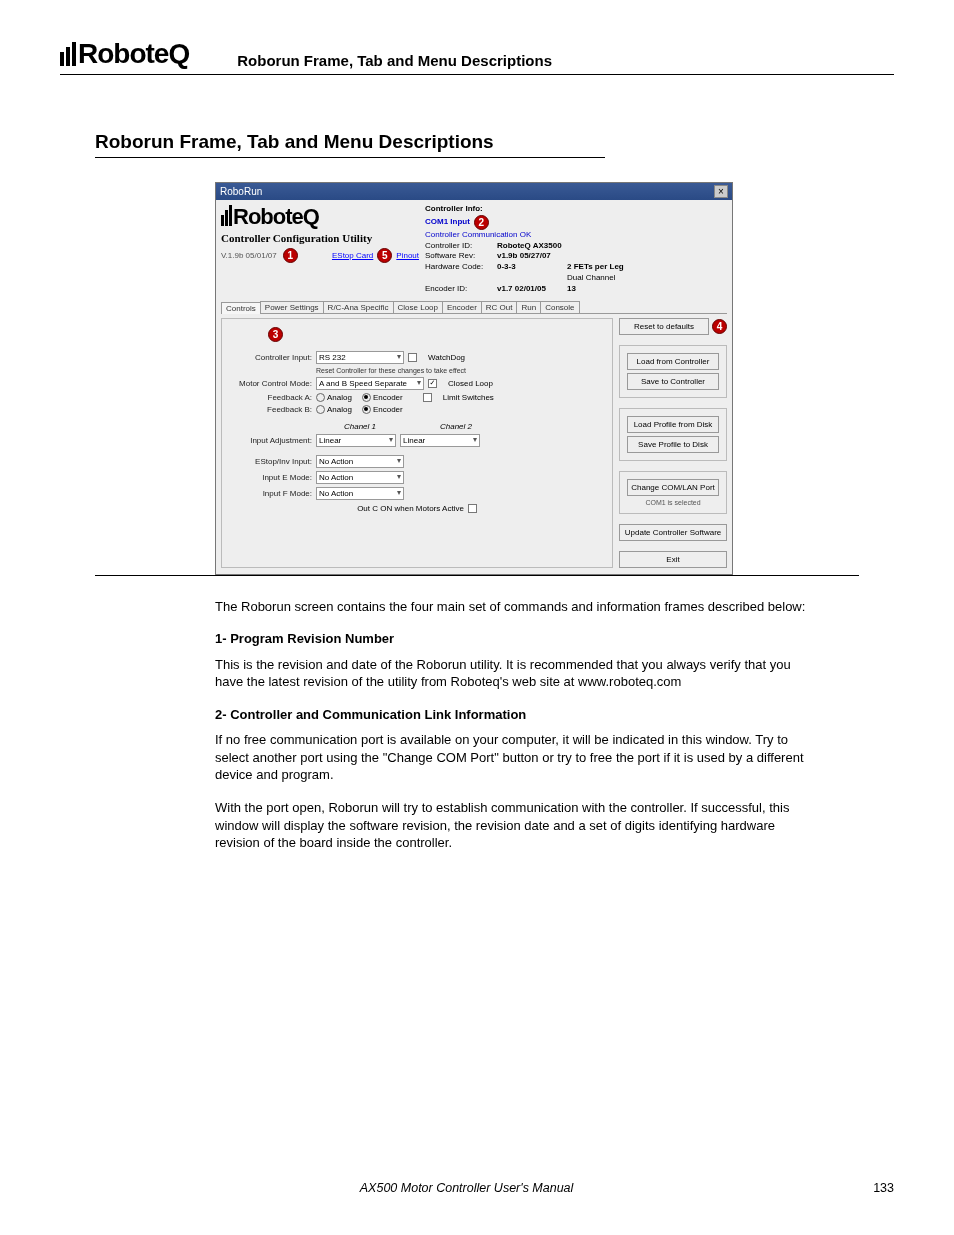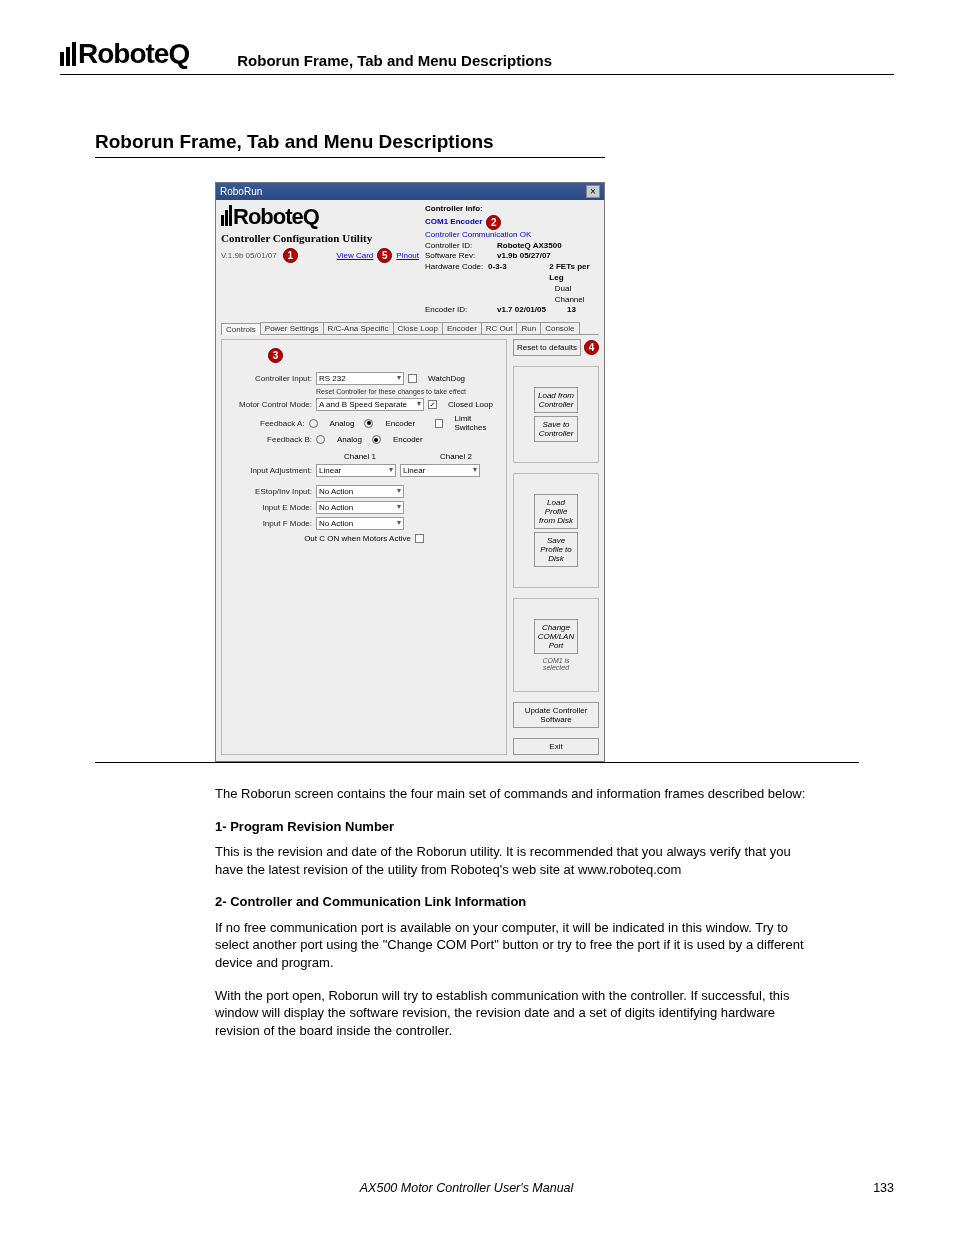--- a/index.html
+++ b/index.html
@@ -60,21 +60,21 @@
   }
 
   
   .shot-wrap {
     margin: 0 0 0 155px;
     width: 460px;
   }
   .win {
     border: 1px solid #777;
     background: #eee;
-    width: 390px;
+    width: 518px;
     font-family: Tahoma, Arial, sans-serif;
   }
   .titlebar {
     background: linear-gradient(#3a5a95, #2a4a85);
     color: #fff;
     font-size: 10px;
     padding: 2px 4px;
     display: flex;
     justify-content: space-between;
     align-items: center;
@@ -206,25 +206,24 @@
     border: 1px solid #999;
     background: #eee;
     font-size: 8px;
     padding: 3px 2px;
     text-align: center;
   }
   .pbtn.small { font-size: 7px; color: #555; border: none; background: transparent; padding: 0; }
   .sep { height: 2px; }
   .group {
     border: 1px solid #bbb;
-    padding: 20px;
+    padding: 7px;
     display: flex;
     flex-direction: column;
     gap: 3px;
-    font-style: italic;
   }
 
   .form-row {
     display: flex;
     align-items: center;
     margin: 3px 0;
     gap: 4px;
   }
   .form-row .flab { width: 84px; text-align: right; color: #222; }
   .sel {
@@ -239,25 +238,25 @@
   .sel::after {
     content: "▾";
     position: absolute;
     right: 2px; top: 0;
     font-size: 8px;
     color: #555;
   }
   .note { font-size: 7px; color: #333; margin-left: 88px; }
   .chk { display: inline-flex; align-items: center; gap: 11px; }
   .chk .box { width: 9px; height: 9px; border: 1px solid #777; background: #fff; display: inline-flex; align-items: center; justify-content: center; font-size: 7px; }
-  .rad { display: inline-flex; align-items: center; gap: 12px; margin-right: 6px; }
+  .rad { display: inline-flex; align-items: center; gap: 2px; margin-right: 6px; }
   .rad .circ { width: 9px; height: 9px; border: 1px solid #666; border-radius: 50%; display: inline-flex; align-items: center; justify-content: center; }
   .rad .dot { width: 4px; height: 4px; background: #000; border-radius: 50%; }
 
-  .ch-head { display: flex; margin-left: 88px; gap: 8px; }
+  .ch-head { display: flex; margin-left: 88px; gap: 8px; font-style: italic; }
   .ch-head span { width: 88px; text-align: center; font-size: 8px; }
 
   .caption {
     font-family: Arial, sans-serif;
     font-size: 12.5px;
     margin: 14px 0 4px 35px;
   }
   .caption-rule {
     border-bottom: 1px solid #000;
     margin: 0 35px 22px 35px;
@@ -312,30 +311,30 @@
           <div class="top-left">
             <div class="logo-big">
               <span class="bars"><span style="height:11px"></span><span style="height:16px"></span><span style="height:21px"></span></span>
               <span class="txt">RoboteQ</span>
             </div>
             <div class="utility-label">Controller Configuration Utility</div>
             <div class="version-row">
               <span class="version">V.1.9b 05/01/07</span>
               <span class="callout">1</span>
               <span class="links">
-                <a>View Card</a>
+                <a>EStop Card</a>
                 <span class="callout">5</span>
                 <a>Pinout</a>
               </span>
             </div>
           </div>
           <div class="top-right">
             <div class="hd">Controller Info:</div>
             <div style="display:flex;align-items:center;gap:4px">
-              <span class="blue" style="font-weight:bold">COM1 Encoder</span>
+              <span class="blue" style="font-weight:bold">COM1 Input</span>
               <span class="callout">2</span>
             </div>
             <div class="blue" style="font-weight:normal">Controller Communication OK</div>
             <div class="row">
                 <span class="lab">Controller ID:</span>
                 <span class="val" style="font-weight:bold">RoboteQ AX3500</span>
               </div>
             <div class="row">
                 <span class="lab">Software Rev:</span>
                 <span class="val" style="font-weight:bold">v1.9b 05/27/07</span>

